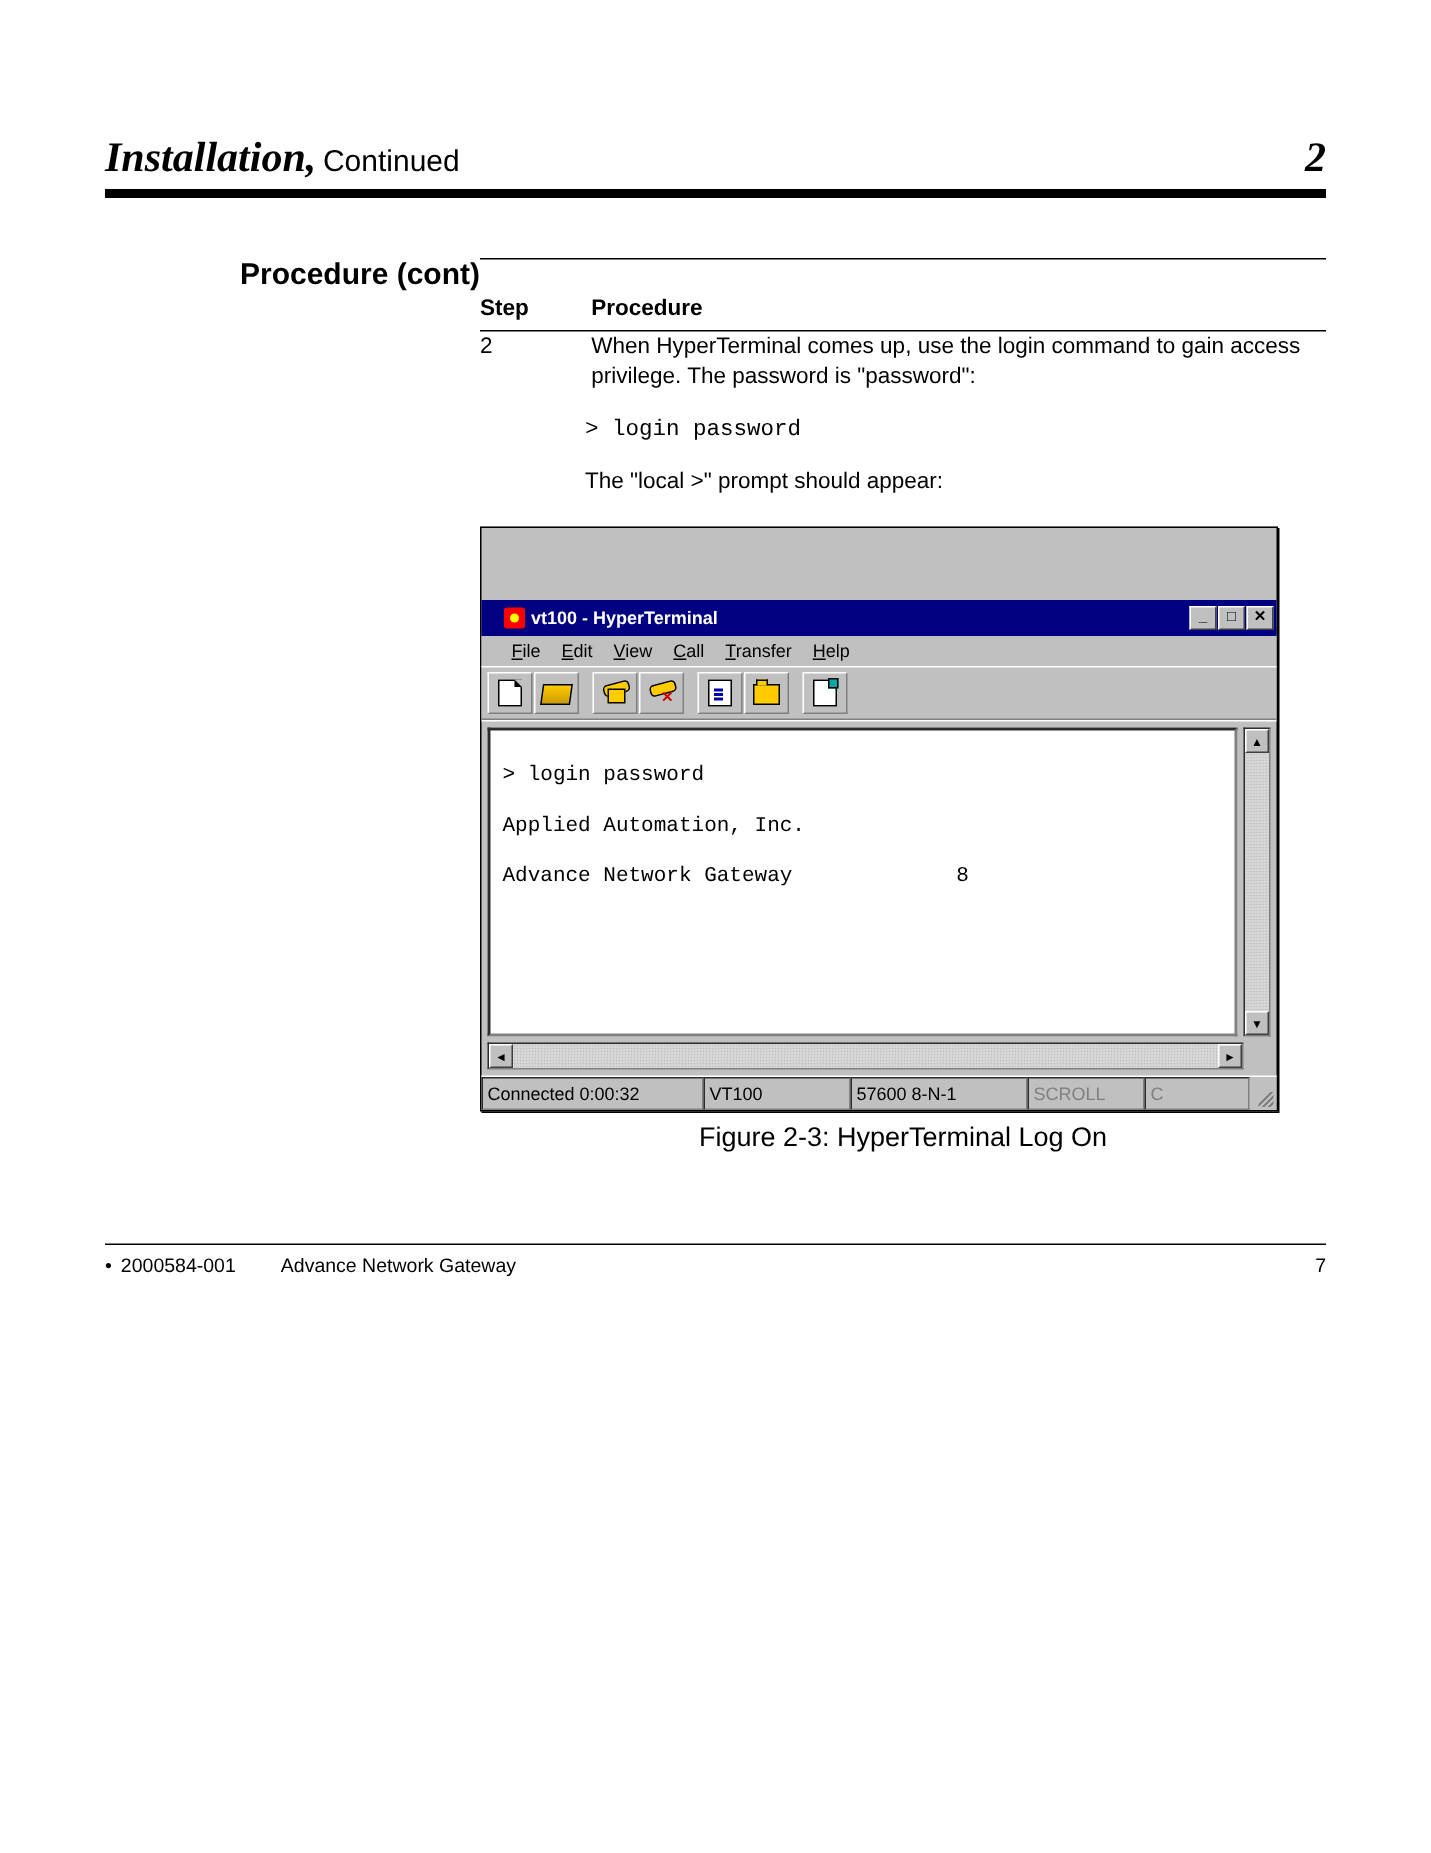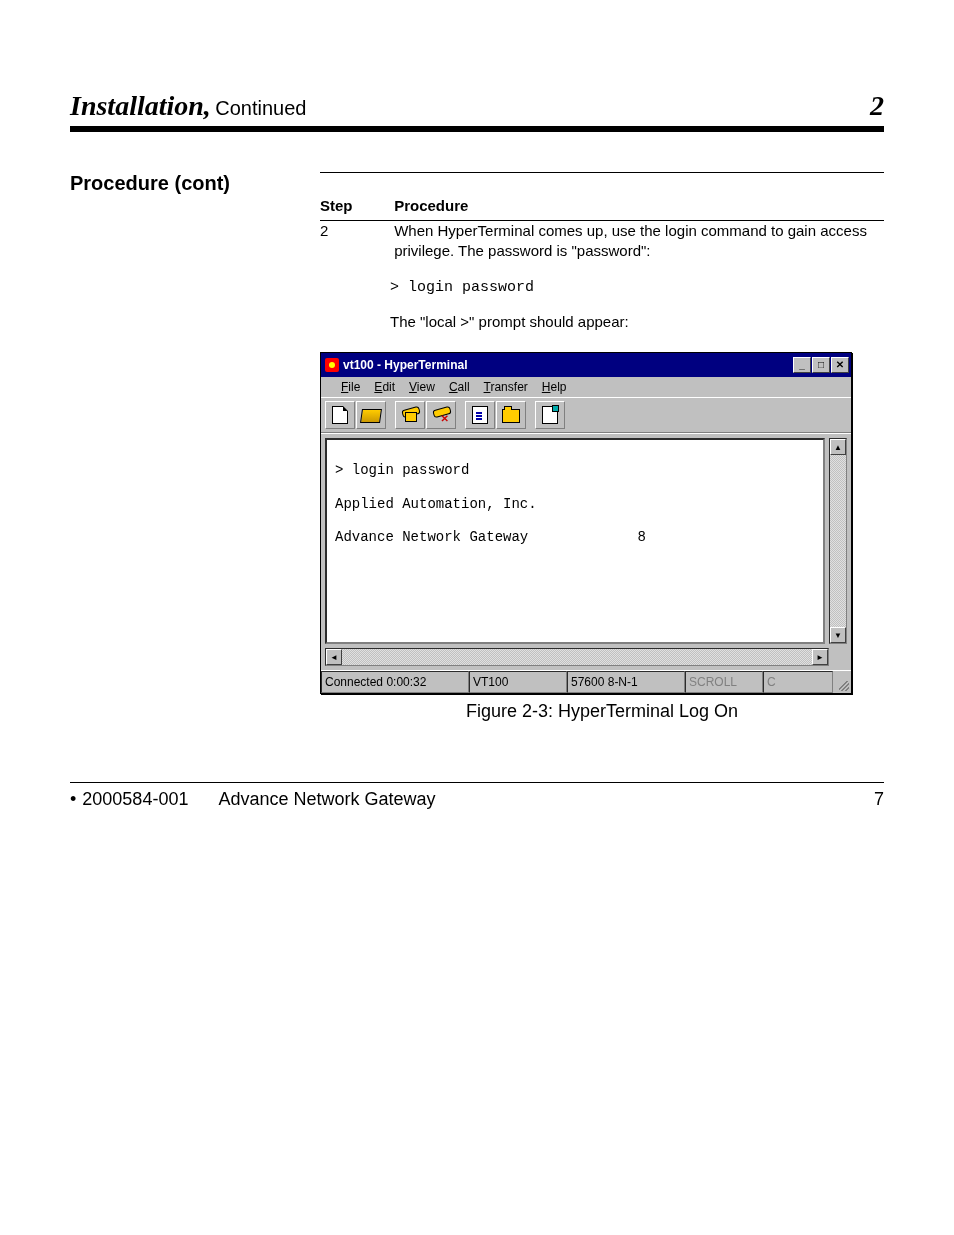--- a/index.html
+++ b/index.html
@@ -36,20 +36,21 @@
     font-weight: bold;
   }
   .section {
     margin-top: 40px;
     display: flex;
     align-items: stretch;
   }
   .section-label-col {
     width: 250px;
     flex-shrink: 0;
+    text-align: right;
   }
   .section-label {
     font-size: 20px;
     font-family: Arial, Helvetica, sans-serif;
     font-weight: bold;
     padding-top: 0;
   }
   .section-content-col {
     flex: 1;
   }
@@ -82,22 +83,23 @@
     font-family: Tahoma, Arial, sans-serif;
     font-size: 12px;
     box-shadow: 1px 1px 0 #000;
   }
   .ht-titlebar {
     background: #000080;
     color: #fff;
     display: flex;
     align-items: center;
     justify-content: space-between;
-    padding: 2px 2px 2px 4px;
+    padding: 2px 2px 2px 15px;
     height: 20px;
+    margin-top: 48px;
   }
   .ht-titlebar-left {
     display: flex;
     align-items: center;
     gap: 4px;
     font-weight: bold;
   }
   .ht-title-icon {
     width: 14px;
     height: 14px;
@@ -289,21 +291,21 @@
     font-size: 18px;
     margin-top: 7px;
   }
 
   .footer-rule {
     border-top: 1.5px solid #000;
     margin-top: 60px;
     padding-top: 6px;
     display:flex;
     justify-content:space-between;
-    font-size:18px;
+    font-size:13px;
   }
   .footer-left {
     display:flex;
     gap:30px;
   }
   .dot::before {
     content:"•"; margin-right:6px;
   }
 </style>
 </head>

